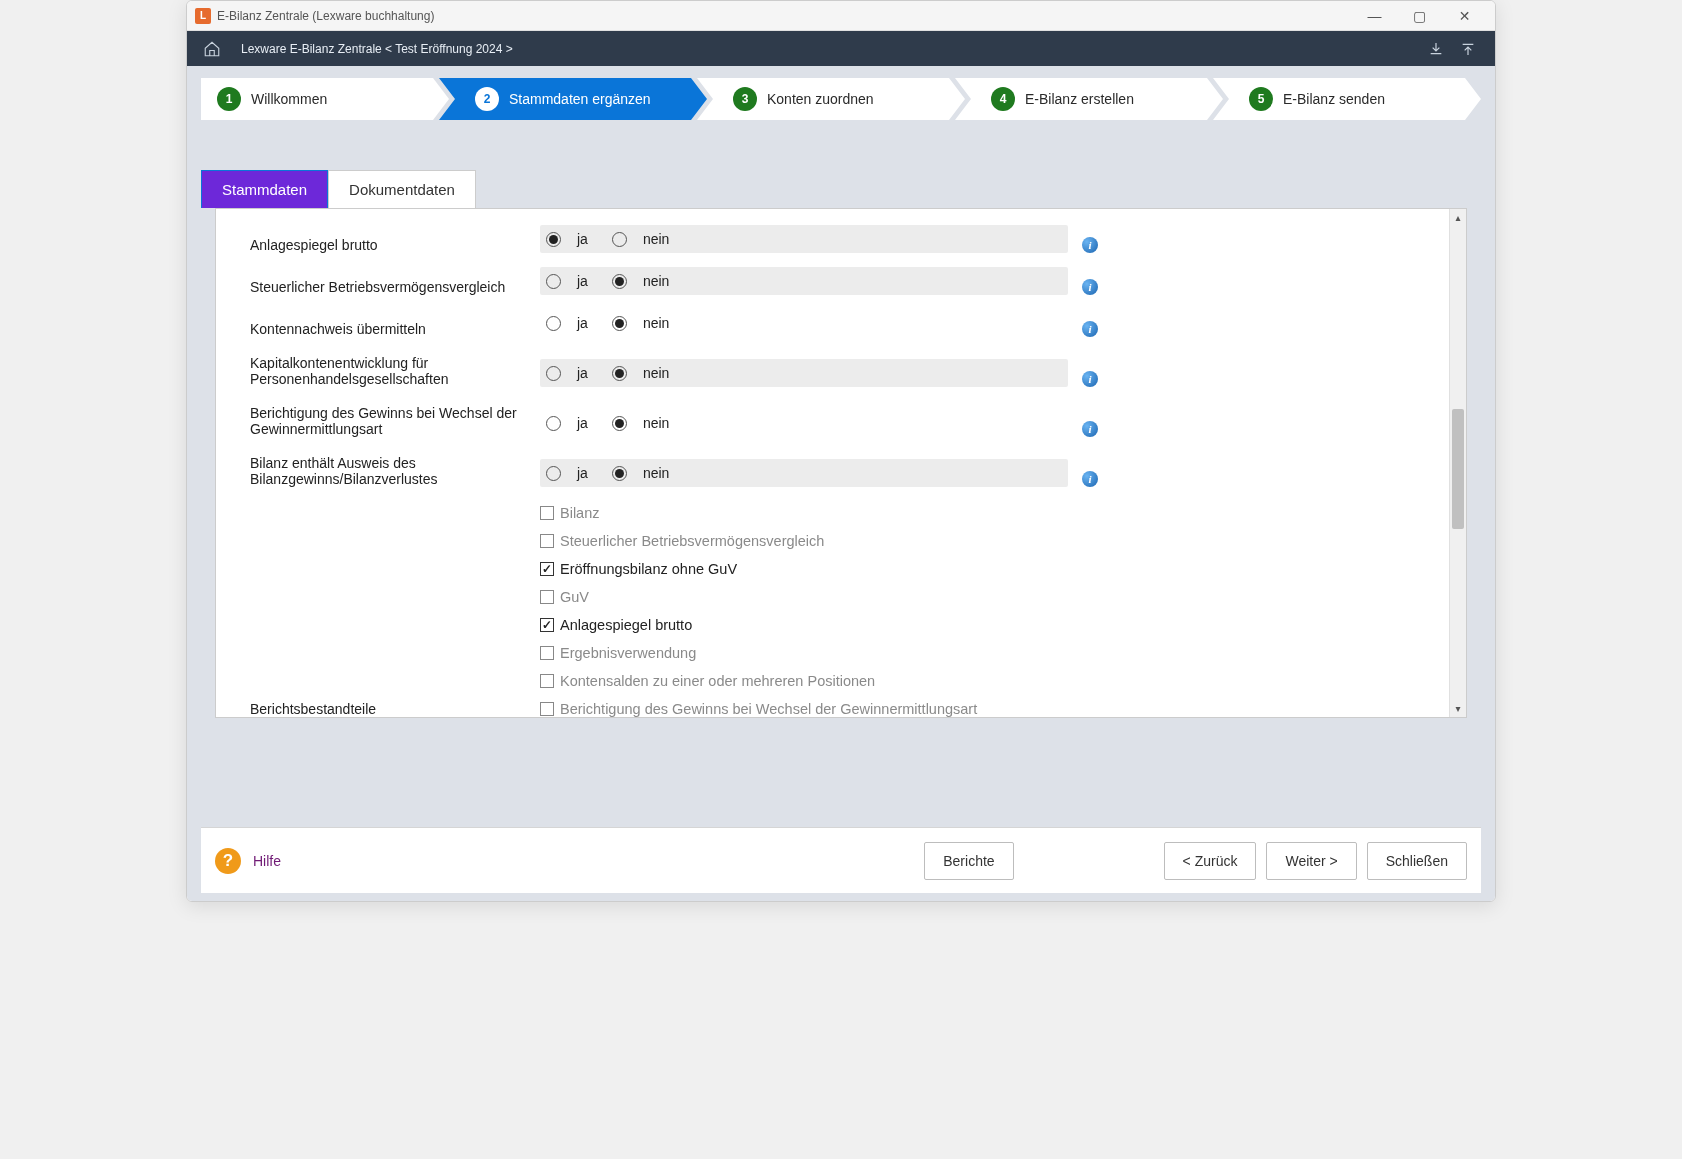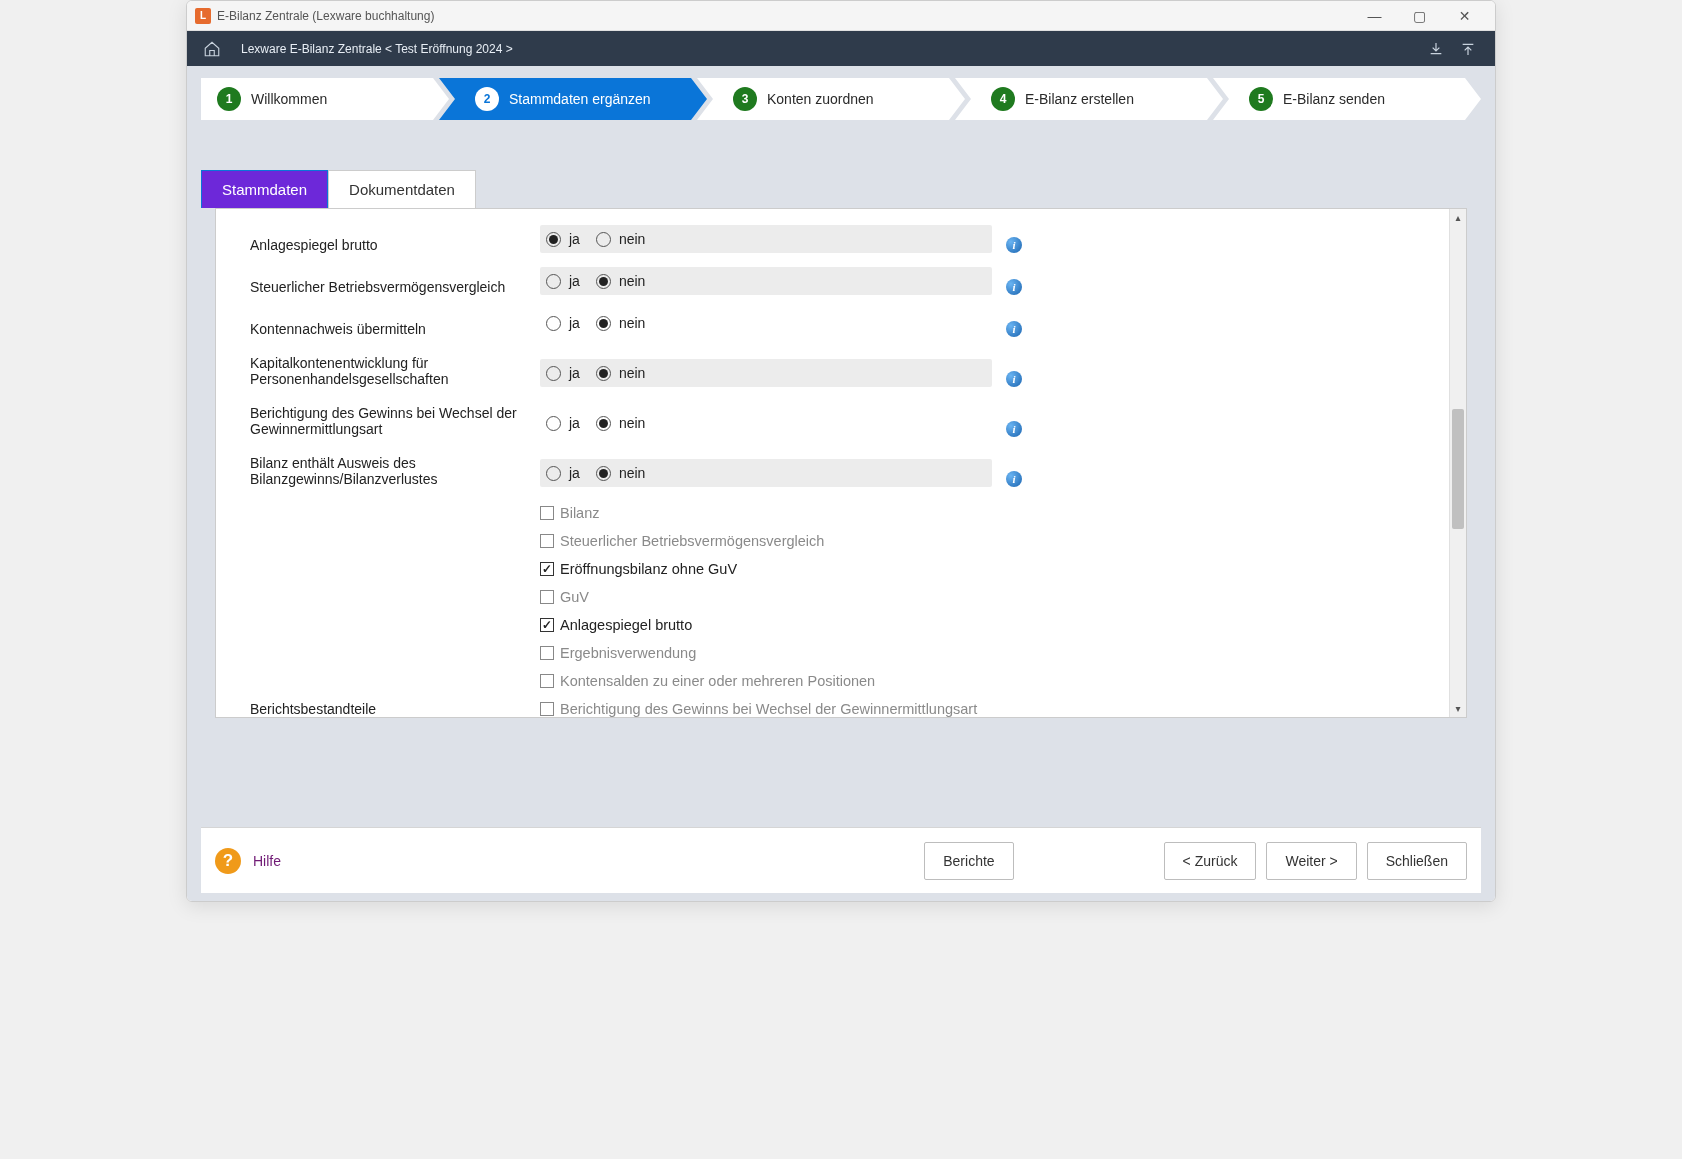--- a/index.html
+++ b/index.html
@@ -177,25 +177,25 @@
     margin-bottom: 14px;
   }
   .form-row .label {
     width: 290px;
     font-size: 14px;
     color: #222;
     padding-top: 4px;
     padding-right: 10px;
   }
   .form-row .field {
-    width: 452px;
+    width: 528px;
     min-height: 28px;
     display: flex;
     align-items: center;
-    gap: 8px;
+    gap: 16px;
     padding: 2px 6px;
   }
   .form-row .field.shaded {
     background: #ececec;
     border-radius: 2px;
   }
   .form-row .info {
     margin-left: 14px;
     padding-top: 2px;
   }

